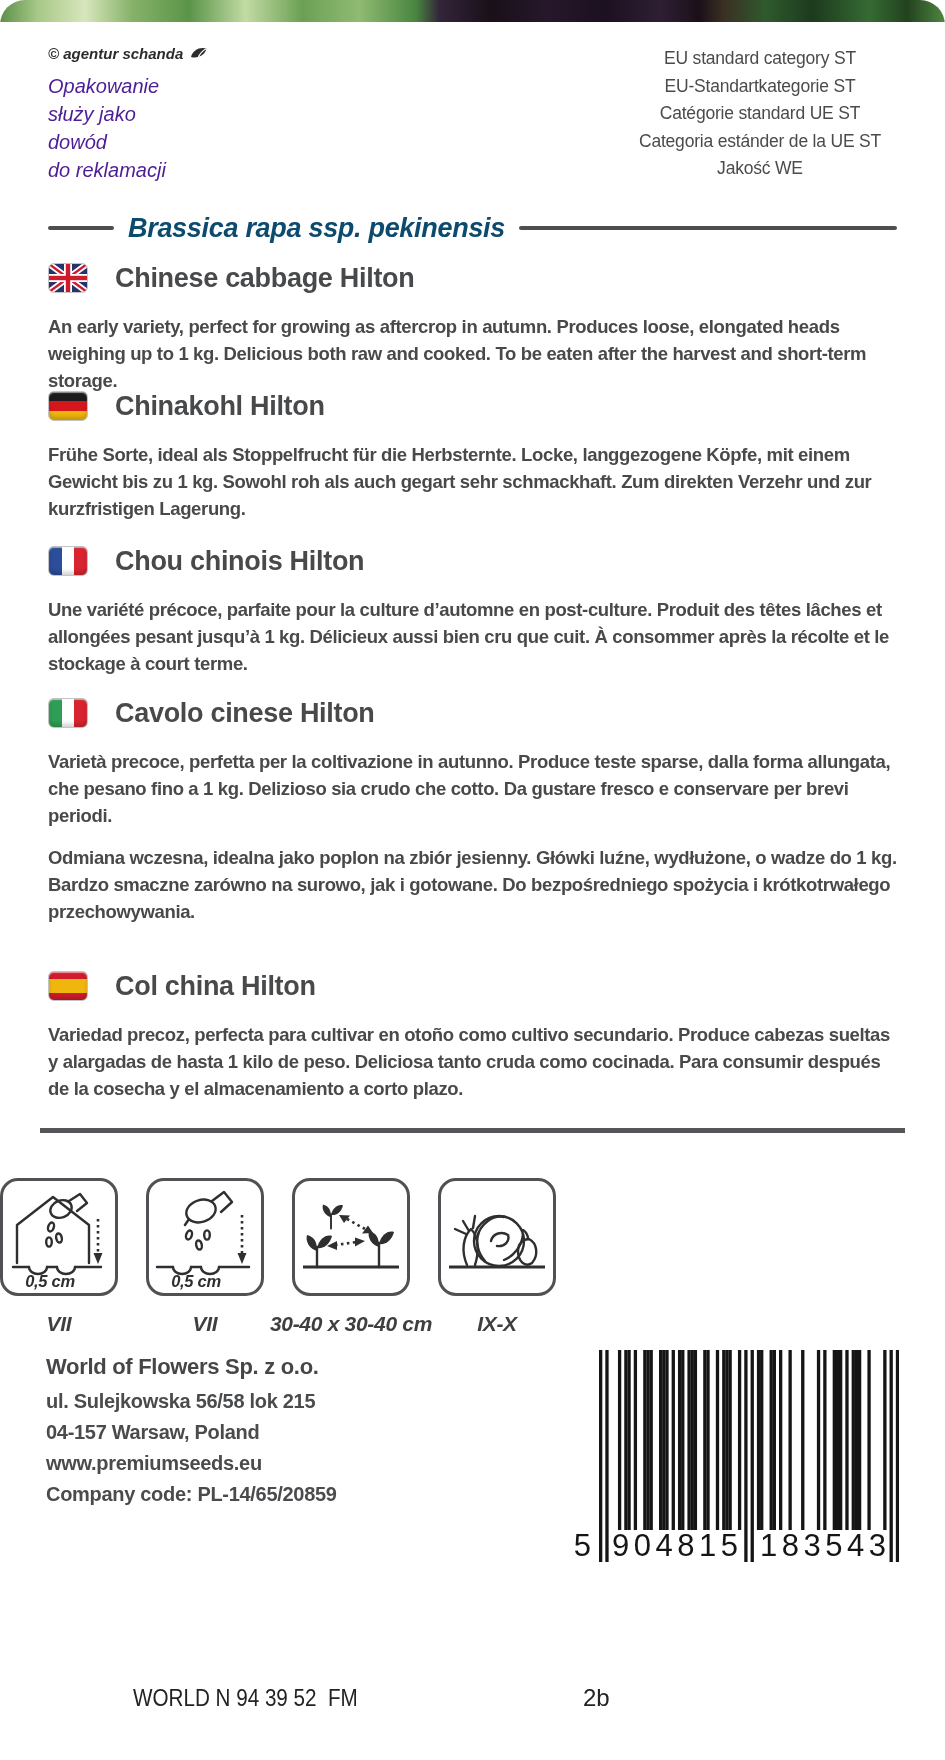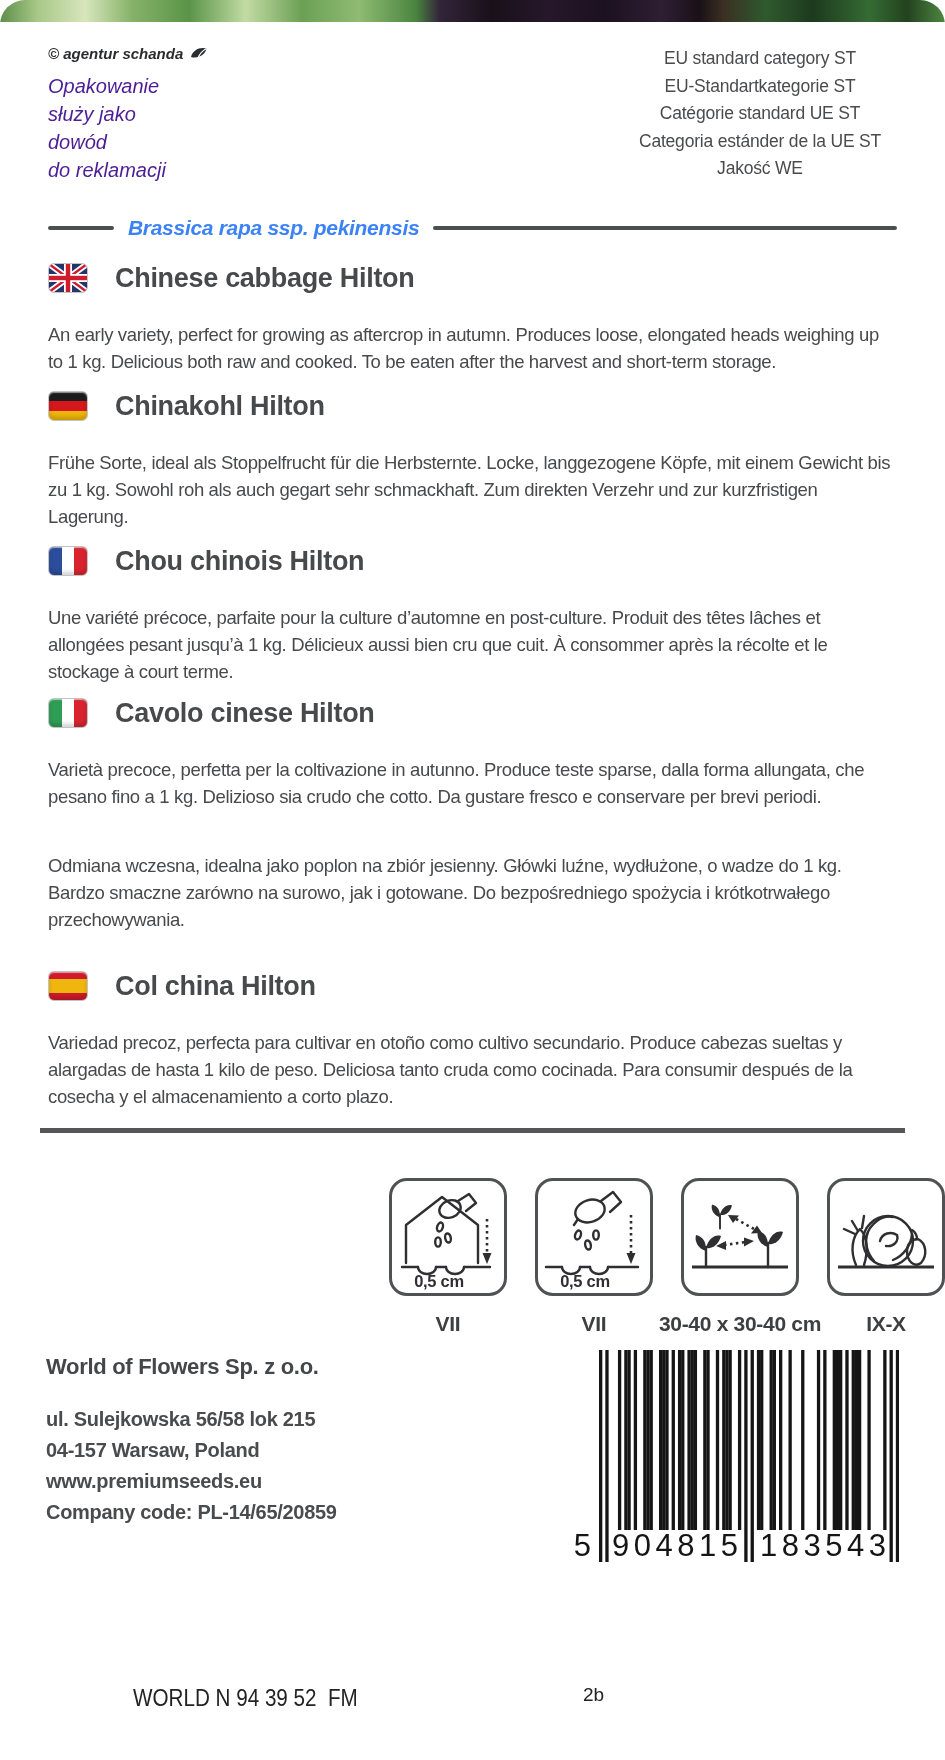--- a/index.html
+++ b/index.html
@@ -21,67 +21,67 @@
     line-height:28px;color:#4c1d95;white-space:pre-line;}
 
   .eu-cats{position:absolute;right:64px;top:45px;font-size:17.5px;line-height:27.5px;
     color:#4a4b4d;text-align:center;white-space:pre-line;letter-spacing:-0.2px;}
 
   .title-row{position:absolute;left:48px;top:212px;width:849px;height:32px;
     display:flex;align-items:center;}
   .rule{height:4.5px;background:#4d4e50;border-radius:2px;}
   .rule-l{width:66px;}
   .rule-r{flex:1;}
-  .botanical{font-size:21px;font-weight:bold;font-style:italic;color:#3b82f6;
+  .botanical{font-size:27px;font-weight:bold;font-style:italic;color:#0c4a6e;
     padding:0 14px;letter-spacing:-0.3px;white-space:nowrap;}
 
   section.lang{position:absolute;left:48px;width:849px;}
   .lang-head{display:flex;align-items:center;gap:15px;height:30px;}
   .flag{width:38px;height:28px;border-radius:6px;overflow:hidden;flex:0 0 auto;
     border:1px solid #c3c3c3;
     box-shadow:inset 0 1px 1px rgba(255,255,255,.55), inset 0 -3px 4px rgba(0,0,0,.18);}
   .flag-fill{width:100%;height:100%;}
   .flag-de{background:linear-gradient(#1c1c1c 33.4%,#d6161d 33.4% 66.7%,#eeb60c 66.7%);}
   .flag-fr{background:linear-gradient(90deg,#2b4d9b 33.4%,#fff 33.4% 66.7%,#d8242f 66.7%);}
   .flag-it{background:linear-gradient(90deg,#2f9e55 33.4%,#fff 33.4% 66.7%,#d8242f 66.7%);}
   .flag-pl{background:linear-gradient(#fff 50%,#d2152e 50%);}
   .flag-es{background:linear-gradient(#cf1b2b 25%,#efb70e 25% 75%,#cf1b2b 75%);}
   section.lang h2{margin:12px;font-size:27px;font-weight:bold;color:#48494b;letter-spacing:-0.3px;}
-  section.lang p{margin:28px 0 0;font-size:18.5px;line-height:27px;color:#48494b;
-    letter-spacing:-0.35px;}
+  section.lang p{margin:20px 0 0;font-size:18.5px;line-height:27px;color:#48494b;
+    letter-spacing:-0.35px;font-weight:bold;}
 
   .divider{position:absolute;left:40px;top:1128px;width:865px;height:5px;background:#55565a;}
 
   .culti{position:absolute;left:0;top:1178px;width:945px;display:flex;
-    justify-content:flex-end;gap:28px;}
+    justify-content:flex-start;gap:28px;font-style:italic;}
   .cult-cell{display:flex;flex-direction:column;align-items:center;width:118px;}
   .cult-box{position:relative;width:118px;height:118px;box-sizing:border-box;
     border:3px solid #505154;border-radius:18px;background:#fff;}
   .cult-box svg{position:absolute;left:0;top:0;}
   .depth-lbl{position:absolute;left:6px;bottom:2px;width:82px;text-align:center;
     font-size:16.5px;font-weight:bold;color:#2f2f31;letter-spacing:-0.3px;}
   .period-lbl{margin-top:16px;font-size:21px;font-weight:bold;color:#3e3f41;
     letter-spacing:-0.3px;white-space:nowrap;}
 
   .producer{position:absolute;left:46px;top:1354px;}
   .company{font-size:22px;font-weight:bold;color:#454648;letter-spacing:-0.3px;}
-  .address{margin-top:24px;font-size:20px;font-weight:bold;line-height:31px;
+  .address{margin-top:6px;font-size:20px;font-weight:bold;line-height:31px;
     color:#4a4b4d;white-space:pre-line;letter-spacing:-0.3px;}
 
   .barcode-bars{position:absolute;left:599px;top:1350px;width:300px;height:212px;}
   .bc-digit-first{position:absolute;left:563px;top:1528px;width:28px;text-align:right;
     font-size:31px;color:#151515;}
   .bc-group{position:absolute;top:1528px;display:flex;justify-content:space-between;
     font-size:31px;color:#151515;}
   .bc-g1{left:612px;width:126px;}
   .bc-g2{left:760px;width:126px;}
 
   .print-code{position:absolute;left:133px;top:1684px;font-size:24px;color:#232323;
     white-space:pre;transform:scaleX(0.86);transform-origin:left center;}
-  .batch-code{position:absolute;left:583px;top:1684px;font-size:19px;color:#232323;}
+  .batch-code{position:absolute;left:583px;top:1684px;font-size:24px;color:#232323;}
 
   .ic{stroke:#2f2f31;stroke-width:2.4;fill:none;stroke-linecap:round;stroke-linejoin:round;}
   .icf{fill:#2f2f31;stroke:none;}
   .icd{stroke:#2f2f31;stroke-width:2.6;fill:none;stroke-dasharray:2.5,3.5;}
   .soil{stroke:#2f2f31;stroke-width:3.2;fill:none;}
 </style>
 </head>
 <body>
 
 <div id="page">

